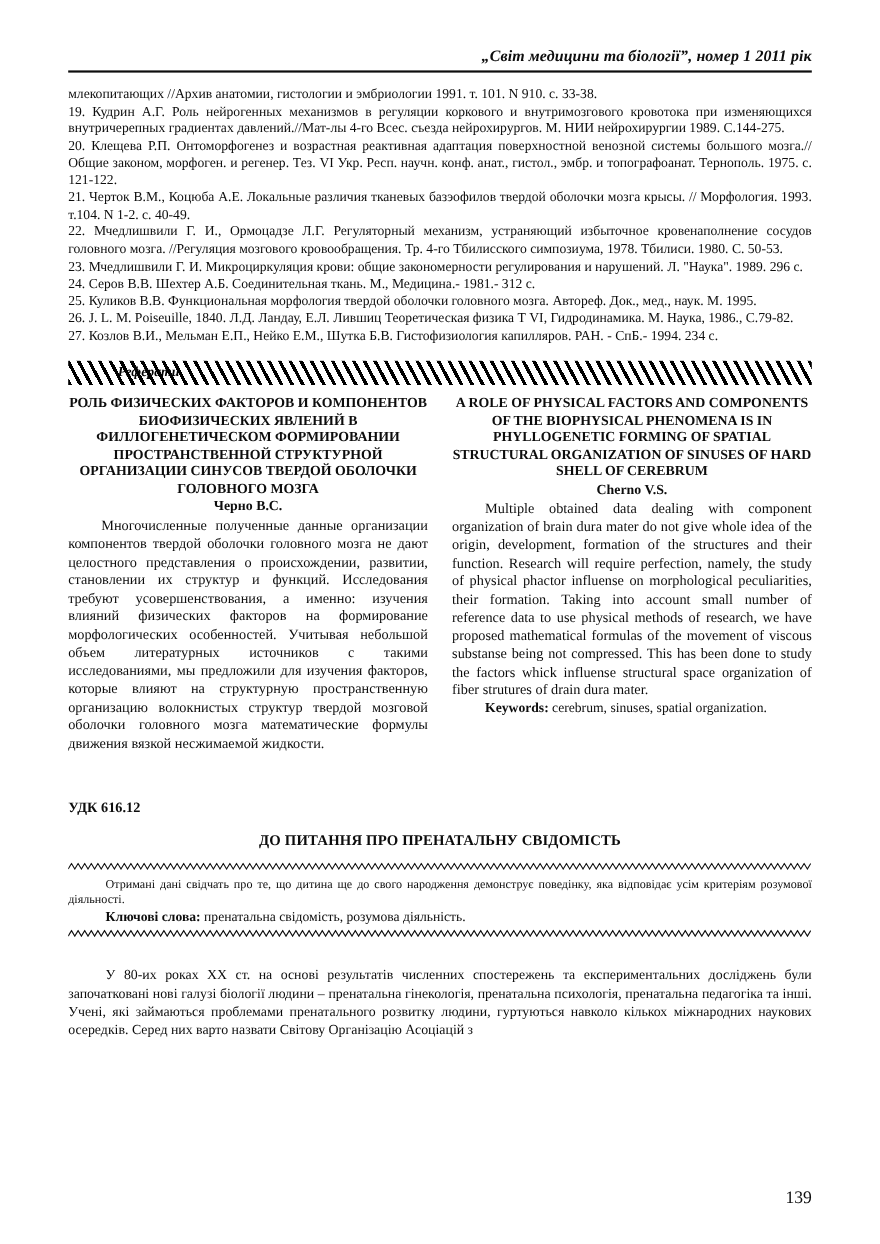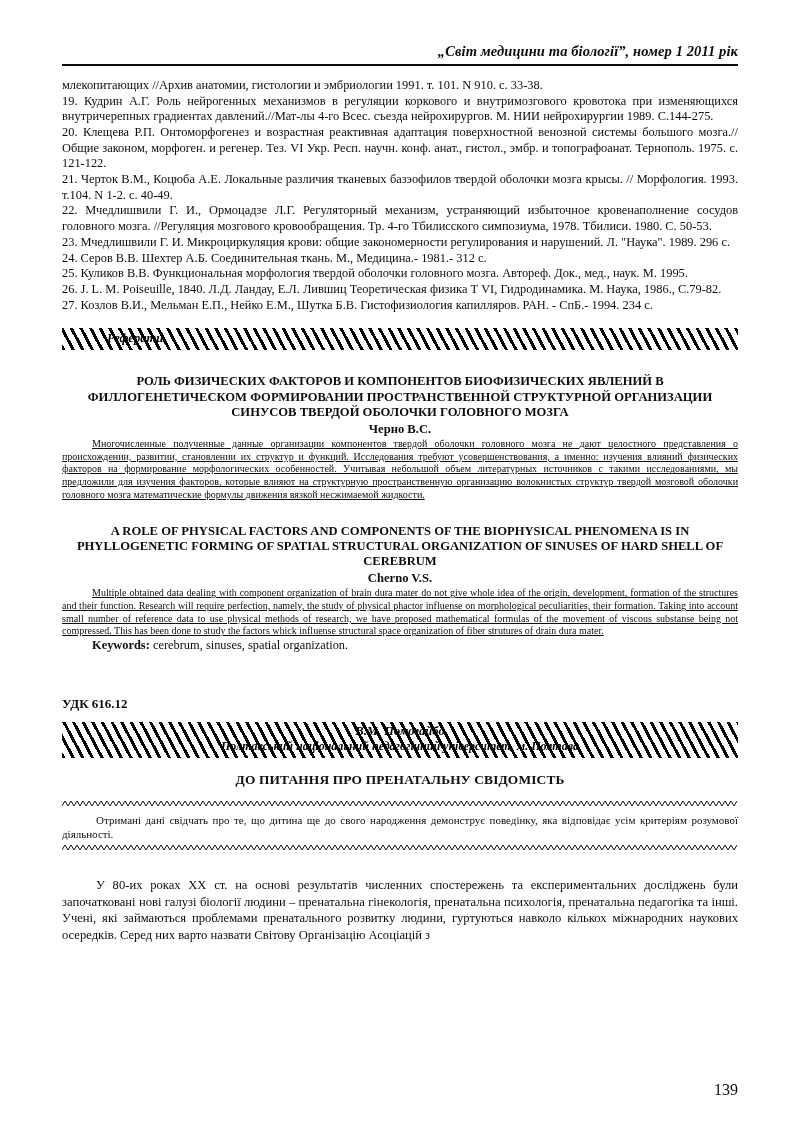--- a/index.html
+++ b/index.html
@@ -88,48 +88,46 @@
     text-align: left;
     padding-left: 45px;
   }
   .hatch-2 .author-line { top: 2px; }
   .hatch-2 .affil-line  { top: 17px; font-size: 12px; }
 
   
   .twocol {
     display: flex;
     gap: 22px;
-    margin-top: 24px;
-    flex-direction: column;
+    margin-top: 9px;
   }
   .col {
     flex: 1 1 0;
     min-width: 0;
   }
   .abs-title {
     text-align: center;
     font-weight: bold;
     font-size: 12.6px;
     line-height: 1.23;
     text-transform: uppercase;
   }
   .abs-author {
     text-align: center;
     font-weight: bold;
     font-size: 12.6px;
     line-height: 1.3;
   }
   .abs-body {
     margin-top: 1px;
-    font-size: 10px;
+    font-size: 13px;
     line-height: 1.27;
     text-align: justify;
     text-justify: inter-word;
     text-indent: 30px;
-    text-decoration: underline;
   }
   .abs-kw {
     margin-top: 0;
     font-size: 12.4px;
     line-height: 1.27;
     text-align: justify;
     text-justify: inter-word;
     text-indent: 30px;
   }
   .abs-kw b { font-weight: bold; }
@@ -234,32 +232,29 @@
       <div class="abs-author">Cherno V.S.</div>
       <div class="abs-body">Multiple obtained data dealing with component organization of brain dura mater do not give whole idea of the origin, development, formation of the structures and their function. Research will require perfection, namely, the study of physical phactor influense on morphological peculiarities, their formation. Taking into account small number of reference data to use physical methods of research, we have proposed mathematical formulas of the movement of viscous substanse being not compressed. This has been done to study the factors whick influense structural space organization of fiber strutures of drain dura mater.</div>
       <div class="abs-kw"><b>Keywords:</b><span>  cerebrum,   sinuses,   spatial organization.</span></div>
     </div>
 
   </div>
 
 
   <div class="udc">УДК 616.12</div>
 
-  <div class="hatch hatch-2">
-    <div class="hatch-text author-line">В.М. Помогайбо</div>
-    <div class="hatch-text affil-line">Полтавський національний педагогічний університет, м. Полтава</div>
-  </div>
 
   <div class="ua-title">ДО ПИТАННЯ ПРО ПРЕНАТАЛЬНУ СВІДОМІСТЬ</div>
 
   <svg class="wave wave-top" viewBox="0 0 676 7" preserveAspectRatio="none">
     <path d="M0 6 L3 1 L6 6 L9 1 L12 6 L15 1 L18 6 L21 1 L24 6 L27 1 L30 6 L33 1 L36 6 L39 1 L42 6 L45 1 L48 6 L51 1 L54 6 L57 1 L60 6 L63 1 L66 6 L69 1 L72 6 L75 1 L78 6 L81 1 L84 6 L87 1 L90 6 L93 1 L96 6 L99 1 L102 6 L105 1 L108 6 L111 1 L114 6 L117 1 L120 6 L123 1 L126 6 L129 1 L132 6 L135 1 L138 6 L141 1 L144 6 L147 1 L150 6 L153 1 L156 6 L159 1 L162 6 L165 1 L168 6 L171 1 L174 6 L177 1 L180 6 L183 1 L186 6 L189 1 L192 6 L195 1 L198 6 L201 1 L204 6 L207 1 L210 6 L213 1 L216 6 L219 1 L222 6 L225 1 L228 6 L231 1 L234 6 L237 1 L240 6 L243 1 L246 6 L249 1 L252 6 L255 1 L258 6 L261 1 L264 6 L267 1 L270 6 L273 1 L276 6 L279 1 L282 6 L285 1 L288 6 L291 1 L294 6 L297 1 L300 6 L303 1 L306 6 L309 1 L312 6 L315 1 L318 6 L321 1 L324 6 L327 1 L330 6 L333 1 L336 6 L339 1 L342 6 L345 1 L348 6 L351 1 L354 6 L357 1 L360 6 L363 1 L366 6 L369 1 L372 6 L375 1 L378 6 L381 1 L384 6 L387 1 L390 6 L393 1 L396 6 L399 1 L402 6 L405 1 L408 6 L411 1 L414 6 L417 1 L420 6 L423 1 L426 6 L429 1 L432 6 L435 1 L438 6 L441 1 L444 6 L447 1 L450 6 L453 1 L456 6 L459 1 L462 6 L465 1 L468 6 L471 1 L474 6 L477 1 L480 6 L483 1 L486 6 L489 1 L492 6 L495 1 L498 6 L501 1 L504 6 L507 1 L510 6 L513 1 L516 6 L519 1 L522 6 L525 1 L528 6 L531 1 L534 6 L537 1 L540 6 L543 1 L546 6 L549 1 L552 6 L555 1 L558 6 L561 1 L564 6 L567 1 L570 6 L573 1 L576 6 L579 1 L582 6 L585 1 L588 6 L591 1 L594 6 L597 1 L600 6 L603 1 L606 6 L609 1 L612 6 L615 1 L618 6 L621 1 L624 6 L627 1 L630 6 L633 1 L636 6 L639 1 L642 6 L645 1 L648 6 L651 1 L654 6 L657 1 L660 6 L663 1 L666 6 L669 1 L672 6 L675 1" fill="none" stroke="#111" stroke-width="1"></path>
   </svg>
 
   <div class="ua-abs">Отримані дані свідчать про те, що дитина ще до свого народження демонструє поведінку, яка відповідає усім критеріям розумової діяльності.</div>
+  <div class="ua-kw"><b>Ключові слова:</b><span> пренатальна свідомість, розумова діяльність.</span></div>
 
   <svg class="wave wave-bot" viewBox="0 0 676 7" preserveAspectRatio="none">
     <path d="M0 6 L3 1 L6 6 L9 1 L12 6 L15 1 L18 6 L21 1 L24 6 L27 1 L30 6 L33 1 L36 6 L39 1 L42 6 L45 1 L48 6 L51 1 L54 6 L57 1 L60 6 L63 1 L66 6 L69 1 L72 6 L75 1 L78 6 L81 1 L84 6 L87 1 L90 6 L93 1 L96 6 L99 1 L102 6 L105 1 L108 6 L111 1 L114 6 L117 1 L120 6 L123 1 L126 6 L129 1 L132 6 L135 1 L138 6 L141 1 L144 6 L147 1 L150 6 L153 1 L156 6 L159 1 L162 6 L165 1 L168 6 L171 1 L174 6 L177 1 L180 6 L183 1 L186 6 L189 1 L192 6 L195 1 L198 6 L201 1 L204 6 L207 1 L210 6 L213 1 L216 6 L219 1 L222 6 L225 1 L228 6 L231 1 L234 6 L237 1 L240 6 L243 1 L246 6 L249 1 L252 6 L255 1 L258 6 L261 1 L264 6 L267 1 L270 6 L273 1 L276 6 L279 1 L282 6 L285 1 L288 6 L291 1 L294 6 L297 1 L300 6 L303 1 L306 6 L309 1 L312 6 L315 1 L318 6 L321 1 L324 6 L327 1 L330 6 L333 1 L336 6 L339 1 L342 6 L345 1 L348 6 L351 1 L354 6 L357 1 L360 6 L363 1 L366 6 L369 1 L372 6 L375 1 L378 6 L381 1 L384 6 L387 1 L390 6 L393 1 L396 6 L399 1 L402 6 L405 1 L408 6 L411 1 L414 6 L417 1 L420 6 L423 1 L426 6 L429 1 L432 6 L435 1 L438 6 L441 1 L444 6 L447 1 L450 6 L453 1 L456 6 L459 1 L462 6 L465 1 L468 6 L471 1 L474 6 L477 1 L480 6 L483 1 L486 6 L489 1 L492 6 L495 1 L498 6 L501 1 L504 6 L507 1 L510 6 L513 1 L516 6 L519 1 L522 6 L525 1 L528 6 L531 1 L534 6 L537 1 L540 6 L543 1 L546 6 L549 1 L552 6 L555 1 L558 6 L561 1 L564 6 L567 1 L570 6 L573 1 L576 6 L579 1 L582 6 L585 1 L588 6 L591 1 L594 6 L597 1 L600 6 L603 1 L606 6 L609 1 L612 6 L615 1 L618 6 L621 1 L624 6 L627 1 L630 6 L633 1 L636 6 L639 1 L642 6 L645 1 L648 6 L651 1 L654 6 L657 1 L660 6 L663 1 L666 6 L669 1 L672 6 L675 1" fill="none" stroke="#111" stroke-width="1"></path>
   </svg>
 
   <div class="ua-body">У 80-их роках ХХ ст. на основі результатів численних спостережень та експериментальних досліджень були започатковані нові галузі біології людини – пренатальна гінекологія, пренатальна психологія, пренатальна педагогіка та інші. Учені, які займаються проблемами пренатального розвитку людини, гуртуються навколо кількох міжнародних наукових осередків. Серед них варто назвати Світову Організацію Асоціацій з</div>
 
   <div class="folio">139</div>
 
 </div>

